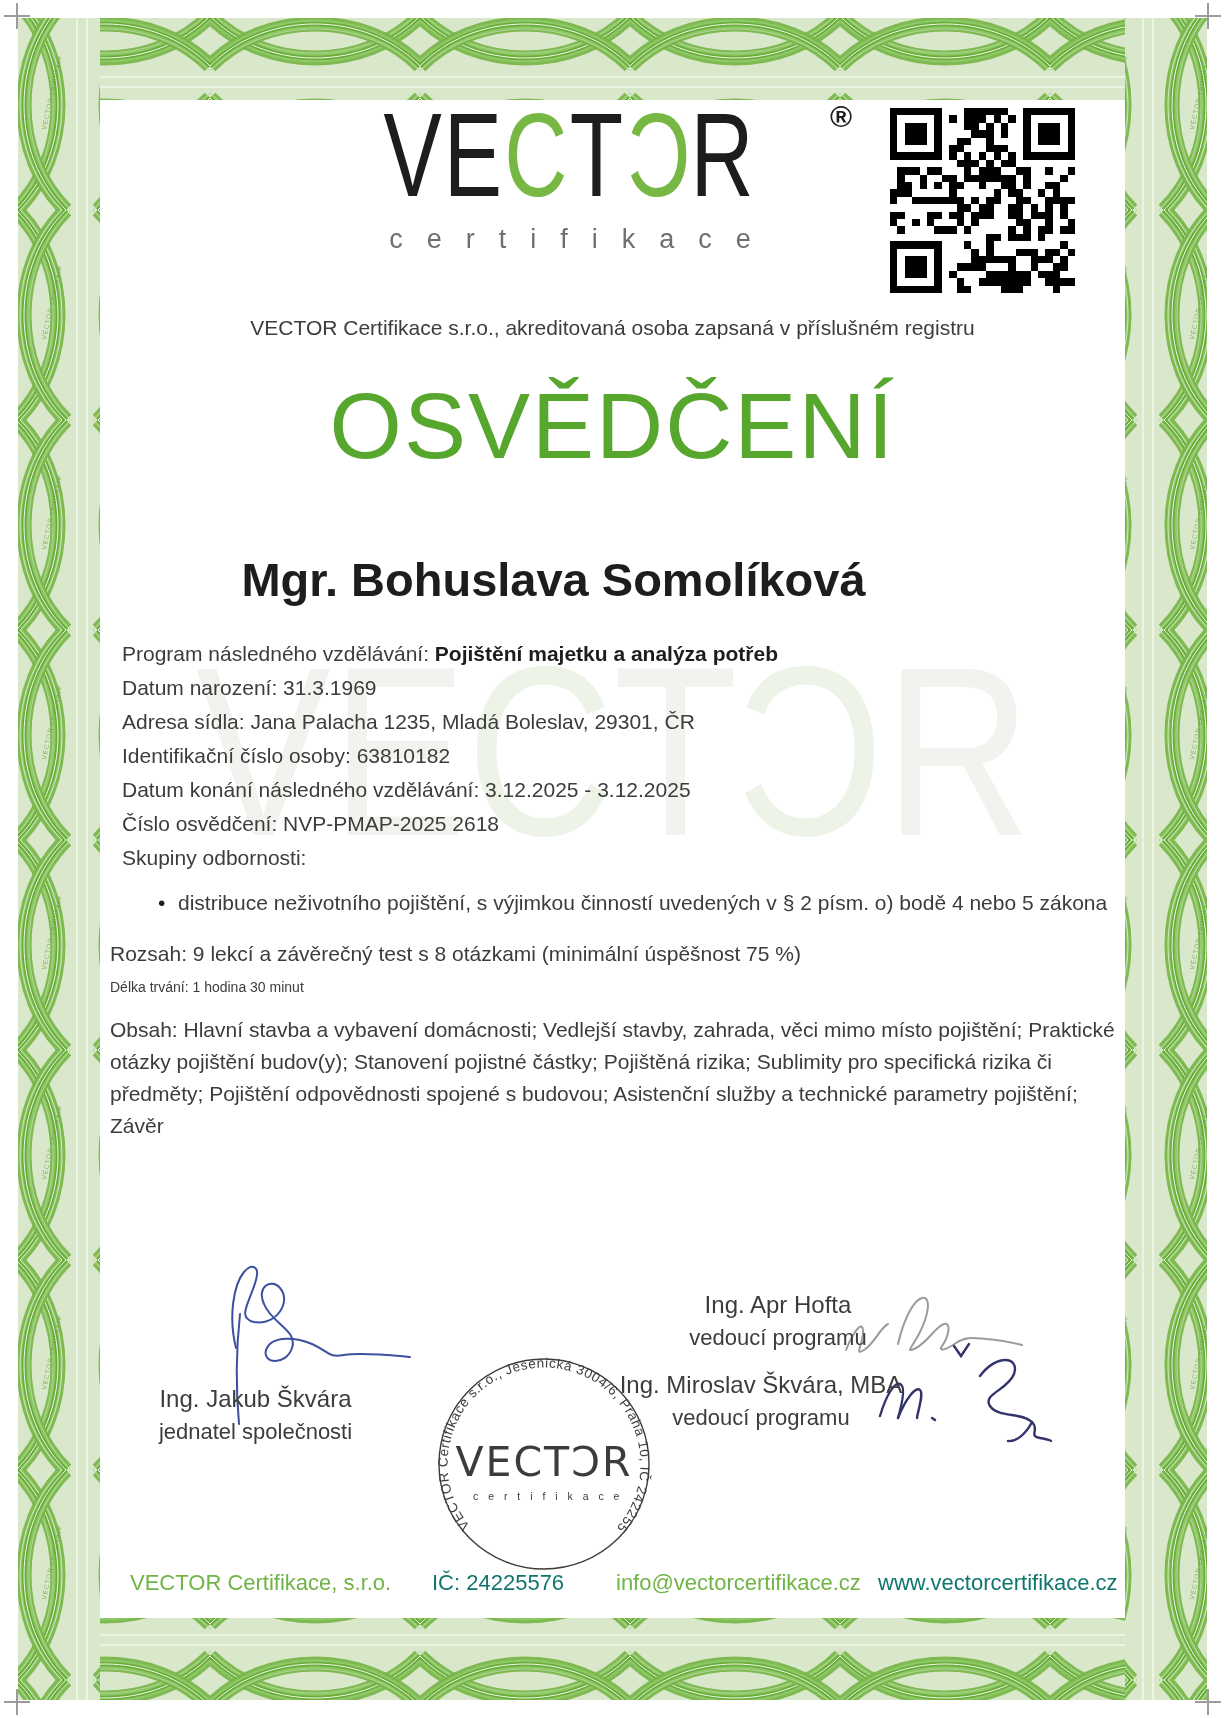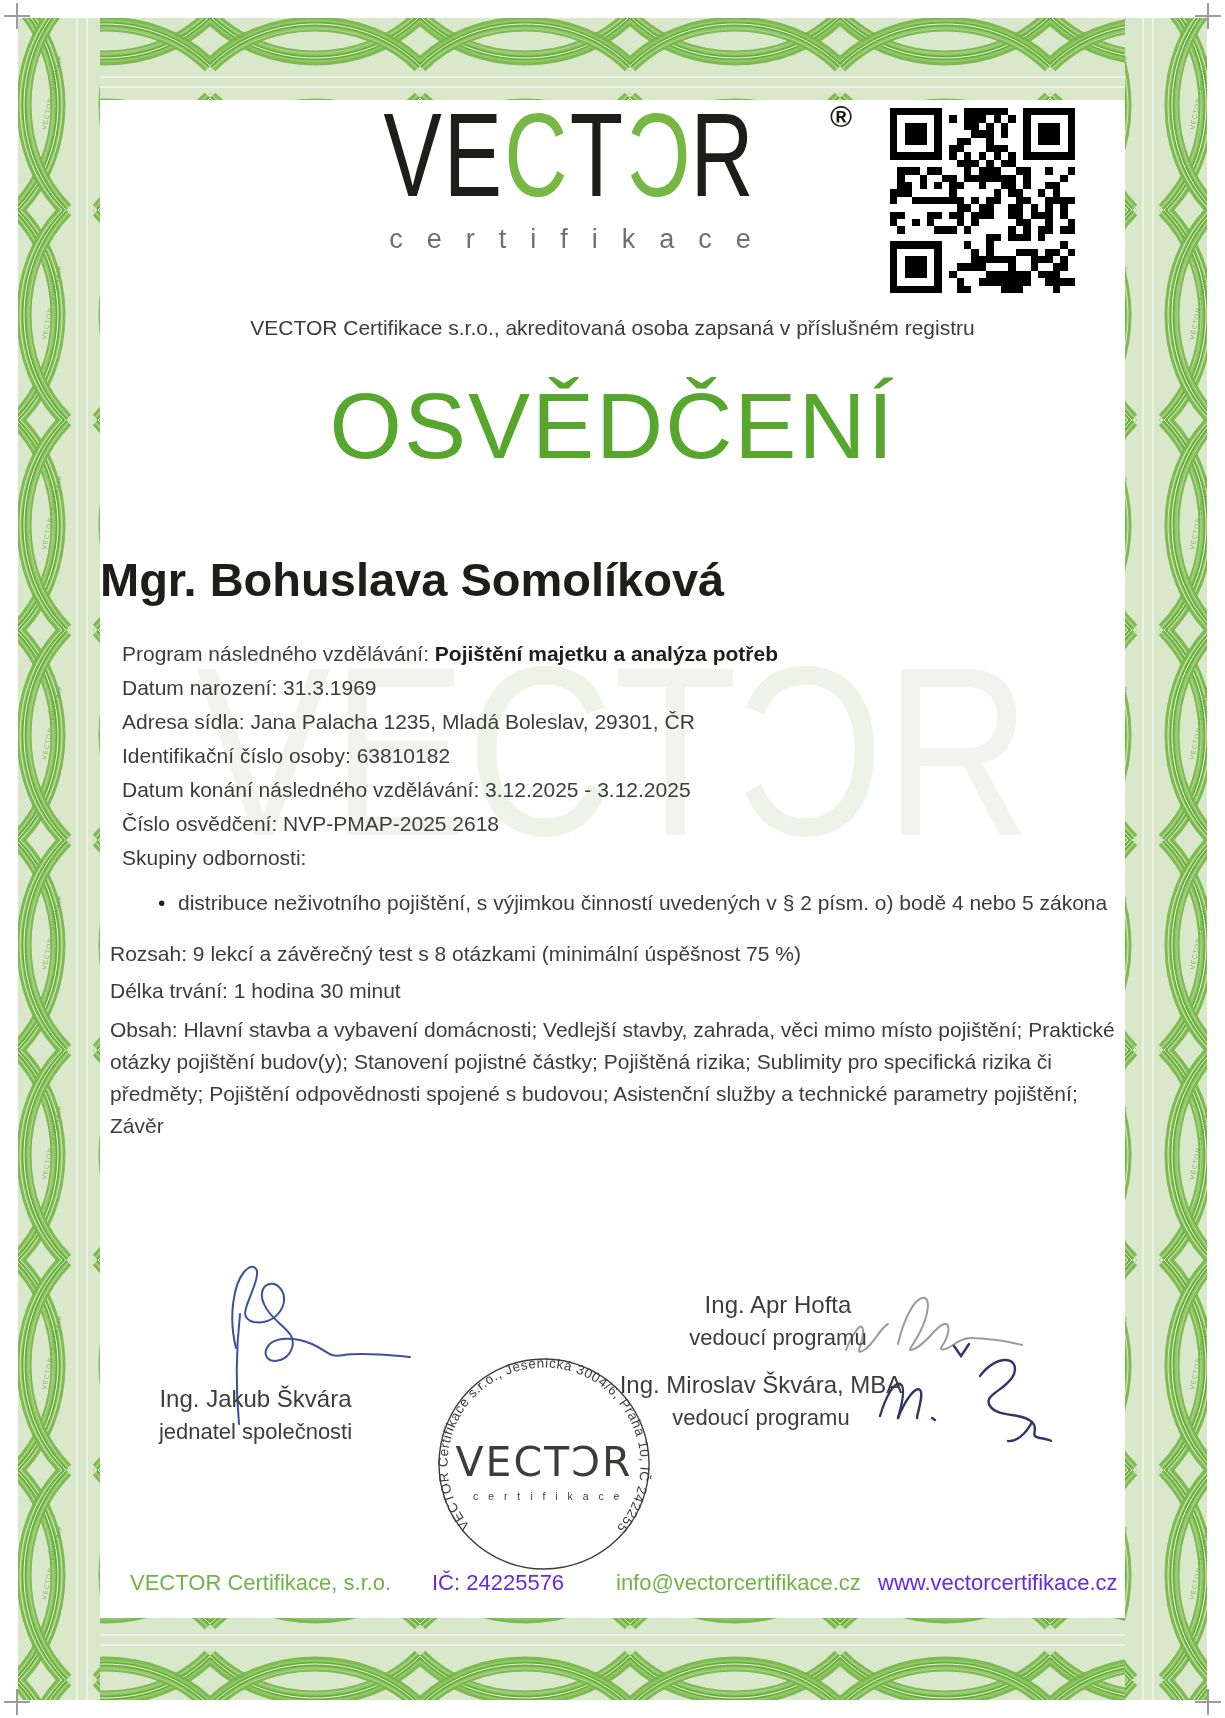--- a/index.html
+++ b/index.html
@@ -30,47 +30,47 @@
   
   .qr{position:absolute;left:890px;top:108px;width:185px;height:185px;z-index:2;}
 
   
   .intro{position:absolute;left:100px;top:312px;width:1025px;text-align:center;
          font-size:21px;line-height:31px;z-index:2;}
   .cert-title{position:absolute;left:100px;top:380px;width:1025px;text-align:center;
               font-size:93px;font-weight:300;letter-spacing:2px;color:#57a72f;line-height:1;z-index:2;}
   .subtitle{position:absolute;left:100px;top:496px;width:1025px;text-align:center;
             font-size:21px;line-height:31px;z-index:2;}
-  .recipient{position:absolute;left:100px;top:552px;width:907px;
+  .recipient{position:absolute;left:100px;top:552px;width:907px;text-align:center;
              font-size:47px;font-weight:700;color:#1d1d1b;z-index:2;}
 
   
   .details{position:absolute;left:110px;top:642px;width:1010px;z-index:2;font-size:21px;margin-left:12px;}
   .details .dline{margin-bottom:11px;line-height:23px;}
   .details .bold{font-weight:700;color:#1d1d1b;}
   .bullet-line{position:absolute;left:158px;top:891px;width:950px;font-size:21px;z-index:2;}
   .bullet-dot{display:inline-block;width:20px;color:#1d1d1b;}
   .scope{position:absolute;left:110px;top:942px;width:1010px;font-size:21px;z-index:2;}
-  .duration{position:absolute;left:110px;top:979px;width:1010px;font-size:21px;z-index:2;}
+  .duration{position:absolute;left:110px;top:979px;width:1010px;font-size:14px;z-index:2;}
   .content-desc{position:absolute;left:110px;top:1014px;width:1008px;font-size:21px;line-height:32px;z-index:2;}
 
   
   .stamp{position:absolute;left:428px;top:1348px;z-index:2;}
 
   
   .sig-svg{position:absolute;z-index:2;}
   .sig-block{position:absolute;z-index:3;text-align:center;}
   .sig-name{font-size:24px;color:#3c3c3b;line-height:34px;}
   .sig-role{font-size:22px;color:#3c3c3b;line-height:32px;}
 
   
   .footer{position:absolute;left:0;top:1570px;width:1225px;font-size:22px;z-index:2;}
   .footer span{position:absolute;white-space:nowrap;}
   .f-green{color:#70b445;}
-  .f-dark{color:#6d28d9;}
+  .f-dark{color:#0f766e;}
   #f-company{left:130px;}
   #f-ic{left:432px;}
   #f-email{left:616px;}
   #f-web{left:878px;}
 </style>
 </head>
 <body>
 
 <div class="page">
 

